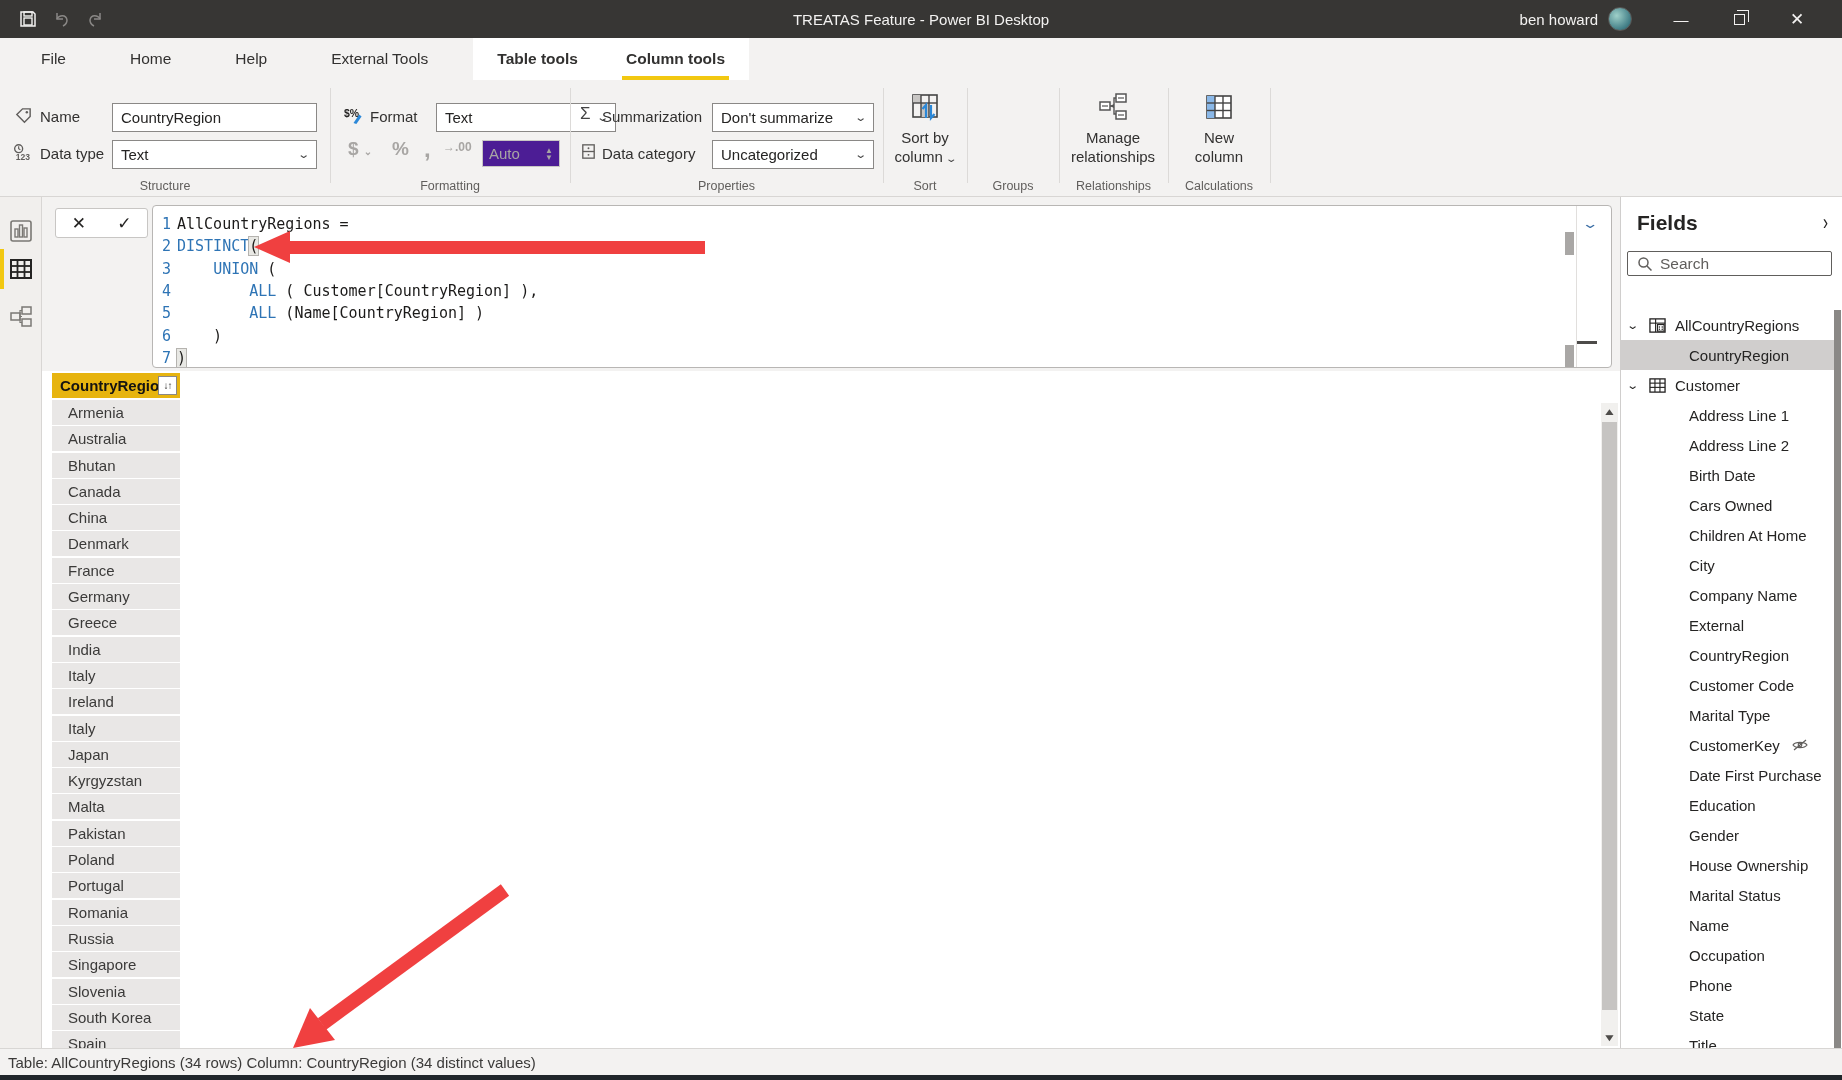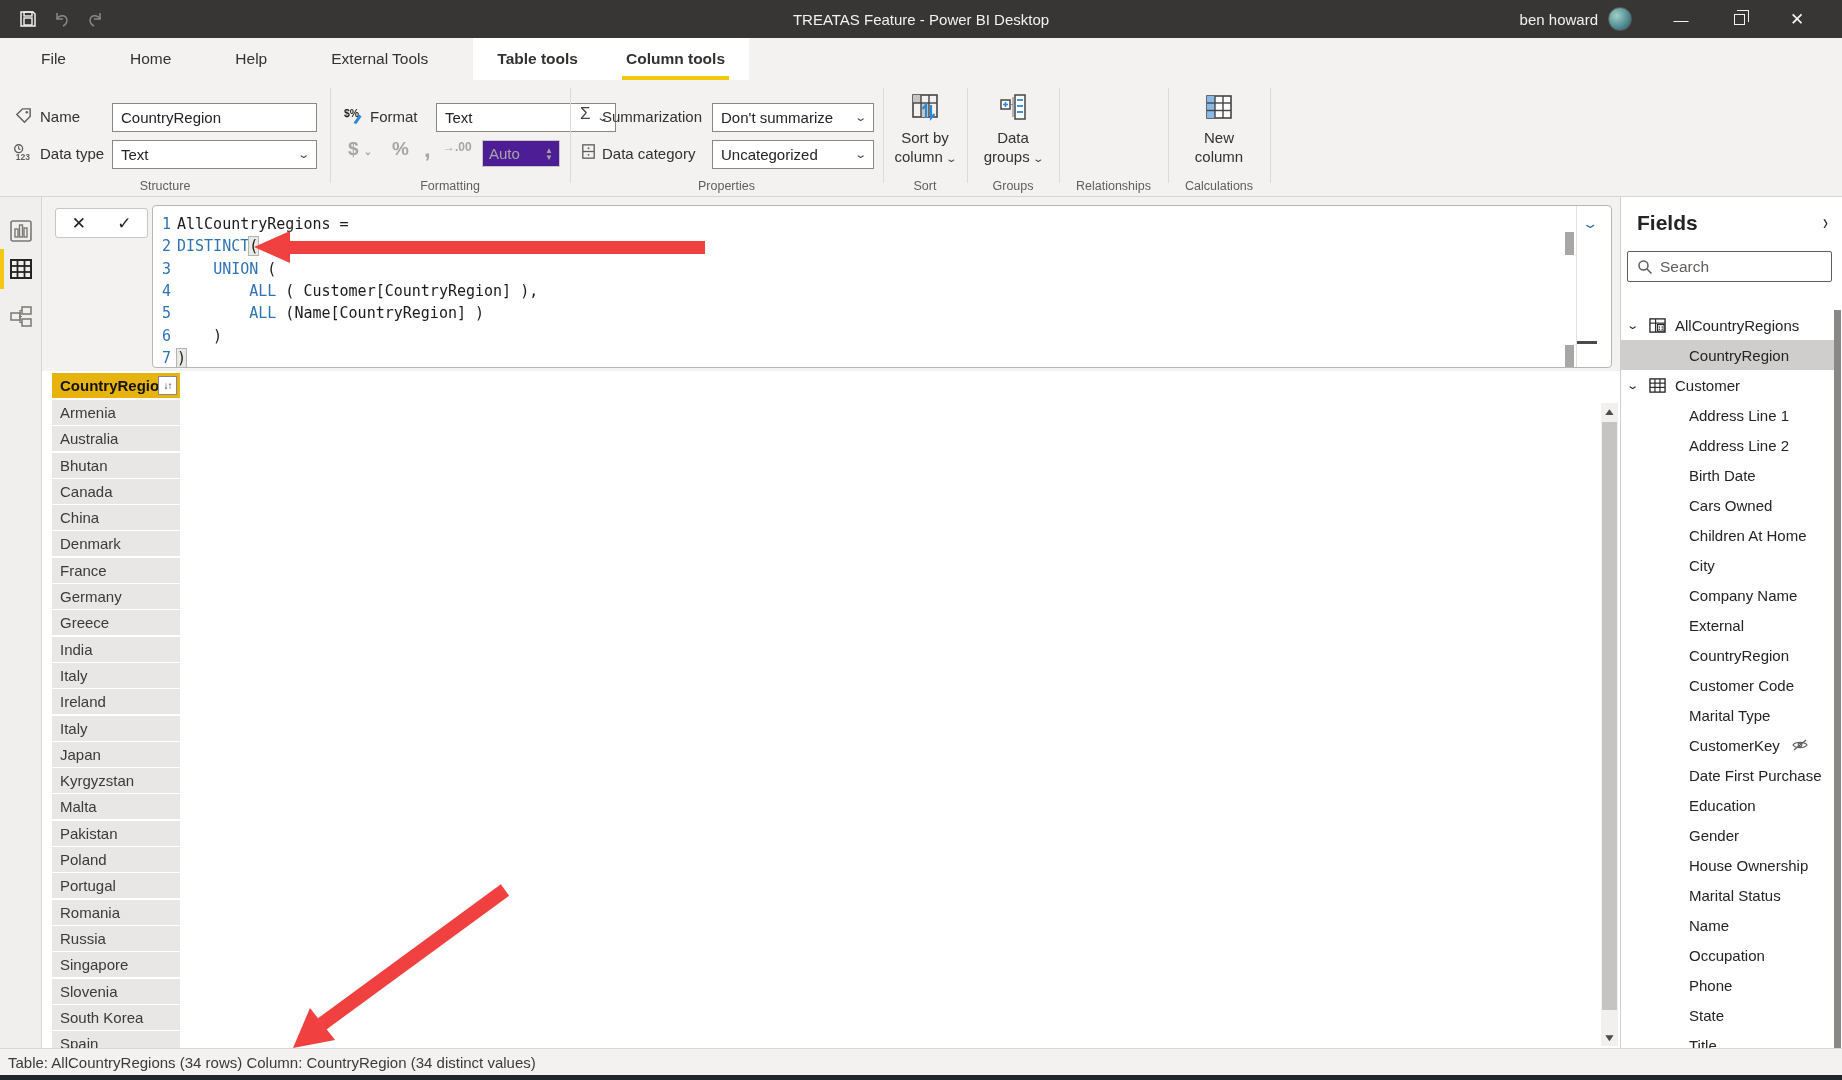--- a/index.html
+++ b/index.html
@@ -59,30 +59,30 @@
   .hl { color:#1b1a19; background:#e8e8e4; box-shadow:0 0 0 1px #b5b3af; }
   .fx-vsep { position:absolute; right:34px; top:0; bottom:0; width:1px; background:#e1dfdd; }
   .fx-thumb { position:absolute; right:37px; width:9px; background:#a9a7a5; }
   .fx-resize { position:absolute; right:14px; width:20px; height:3px; background:#4d4b49; }
   .fx-chev { position:absolute; right:6px; top:10px; width:18px; height:14px; color:#3b6ea5; font-size:13px; transform:scaleX(1.6); }
 
   .canvas { position:absolute; left:42px; top:371px; width:1578px; height:677px; background:#fff; }
   .grid-header { position:absolute; left:10px; top:2px; width:128px; height:25px; background:#e7b40f; color:#141312; font-weight:700; font-size:15px; display:flex; align-items:center; padding-left:8px; }
   .sort-btn { position:absolute; right:3px; top:3px; width:19px; height:19px; background:#fff; border:1px solid #8a8886; font-size:10px; display:flex; align-items:center; justify-content:center; color:#252423; letter-spacing:-1px; }
   .grid-col { position:absolute; left:10px; top:29px; width:128px; }
-  .cell { height:25px; margin-bottom:1.3px; background:#e9e7e6; color:#3b3a39; font-size:15px; display:flex; align-items:center; padding-left:8px; }
+  .cell { height:25px; margin-bottom:1.3px; background:#e9e7e6; color:#3b3a39; font-size:15px; display:flex; align-items:center; padding-left:16px; }
   .canvas-sb { position:absolute; left:1559px; top:32px; width:17px; height:643px; background:#f1f0ee; }
   .sb-arrow { position:absolute; left:0; width:17px; height:17px; display:flex; align-items:center; justify-content:center; font-size:10px; color:#4d4b49; transform:scaleX(1.4); }
   .sb-thumb { position:absolute; left:1px; width:15px; background:#c6c4c2; }
 
   
   .fields { position:absolute; left:1620px; top:197px; width:222px; height:851px; background:#fff; border-left:1px solid #d0cecd; overflow:hidden; }
   .fields-title { position:absolute; left:16px; top:14px; font-size:21px; font-weight:700; color:#252423; }
   .fields-collapse { position:absolute; right:14px; top:16px; font-size:15px; color:#252423; transform:scaleY(1.5); }
-  .search-box { position:absolute; left:6px; top:54px; width:205px; height:31px; border:1px solid #605e5c; border-radius:2px; background:#fff; display:flex; align-items:center; }
+  .search-box { position:absolute; left:6px; top:54px; width:205px; height:25px; border:1px solid #605e5c; border-radius:2px; background:#fff; display:flex; align-items:center; }
   .search-box input { border:none; outline:none; flex:1; font-size:15.5px; font-family:"Liberation Sans",sans-serif; color:#252423; min-width:0; }
   .search-box input::placeholder { color:#605e5c; }
   .search-ico { margin:0 7px 0 9px; flex:none; }
   .ftree { position:absolute; left:0; top:113px; width:215px; height:738px; overflow:hidden; }
   .f-row { height:30px; display:flex; align-items:center; font-size:15px; color:#252423; position:relative; }
   .f-row.sel { background:#d0cecd; }
   .f-chev { width:14px; margin-left:8px; flex:none; font-size:11px; color:#252423; transform:scaleX(1.4); }
   .f-ticon { width:17px; height:17px; margin-left:6px; margin-right:9px; flex:none; }
   .f-child { padding-left:68px; }
   .f-eye { margin-left:11px; }
@@ -211,37 +211,37 @@
         <line x1="19" y1="3" x2="19" y2="25" stroke="#444" stroke-width="1.4"></line>
       <line x1="3" y1="11" x2="27" y2="11" stroke="#444" stroke-width="1.4"></line>
       <path d="M16 26V13l-3.5 4M21 13v13l3.5-4" fill="none" stroke="#2b88d8" stroke-width="2.2"></path>
     </svg>
     <span class="blabel"><span>Sort by</span><br>
       <span>column</span> <span class="chev-sm">⌄</span></span>
   </div>
   <div class="rg-label" style="left:883px; width:84px">Sort</div>
   <div class="rsep" style="left:967px"></div>
 
-  <div class="bigbtn" style="left:967px">
-    <svg class="bicon" width="30" height="30" viewBox="0 0 30 30">
-      <rect x="3" y="8" width="9" height="9" fill="#fff" stroke="#444" stroke-width="1.5"></rect>
-      <line x1="5" y1="12.5" x2="10" y2="12.5" stroke="#2b88d8" stroke-width="1.6"></line>
-        <line x1="7.5" y1="10" x2="7.5" y2="15" stroke="#2b88d8" stroke-width="1.6"></line>
-      <rect x="17" y="3" width="10" height="24" fill="#fff" stroke="#444" stroke-width="1.5"></rect>
-      <line x1="19" y1="8" x2="25" y2="8" stroke="#2b88d8" stroke-width="1.8"></line>
-      <line x1="19" y1="14" x2="25" y2="14" stroke="#2b88d8" stroke-width="1.8"></line>
-      <line x1="19" y1="20" x2="25" y2="20" stroke="#2b88d8" stroke-width="1.8"></line>
-      <path d="M13 12.5h2M15 5v20" fill="none" stroke="#8a8886" stroke-width="1.2"></path>
-    </svg>
-    <span class="blabel"><span>Data</span><br>
-      <span>groups</span> <span class="chev-sm">⌄</span></span>
-  </div>
   <div class="rg-label" style="left:967px; width:92px">Groups</div>
   <div class="rsep" style="left:1059px"></div>
 
+  <div class="bigbtn" style="left:1067px">
+    <svg class="bicon" width="30" height="30" viewBox="0 0 30 30">
+      <rect x="18" y="2" width="10" height="8" fill="#fff" stroke="#555" stroke-width="1.5"></rect>
+        <line x1="20" y1="6" x2="26" y2="6" stroke="#555" stroke-width="1.2"></line>
+      <rect x="18" y="19" width="10" height="8" fill="#fff" stroke="#555" stroke-width="1.5"></rect>
+        <line x1="20" y1="23" x2="26" y2="23" stroke="#555" stroke-width="1.2"></line>
+      <rect x="2" y="10" width="10" height="8" fill="#fff" stroke="#555" stroke-width="1.5"></rect>
+        <line x1="4" y1="14" x2="10" y2="14" stroke="#555" stroke-width="1.2"></line>
+      <path d="M12 14h4V6h2M16 14v8h2" fill="none" stroke="#555" stroke-width="1.4"></path>
+      <path d="M12 14l4-2v4z" fill="#555"></path>
+    </svg>
+    <span class="blabel"><span>Manage</span><br>
+      <span>relationships</span></span>
+  </div>
   <div class="rg-label" style="left:1059px; width:109px">Relationships</div>
   <div class="rsep" style="left:1168px"></div>
 
   <div class="bigbtn" style="left:1173px">
     <svg class="bicon" width="30" height="30" viewBox="0 0 30 30">
       <rect x="3" y="4" width="24" height="22" fill="#fff" stroke="#444" stroke-width="1.6"></rect>
       <rect x="3" y="4" width="8" height="22" fill="#8ab8e8"></rect>
       <line x1="11" y1="4" x2="11" y2="26" stroke="#444" stroke-width="1.4"></line>
         <line x1="19" y1="4" x2="19" y2="26" stroke="#444" stroke-width="1.4"></line>
       <line x1="3" y1="11" x2="27" y2="11" stroke="#444" stroke-width="1.4"></line>

